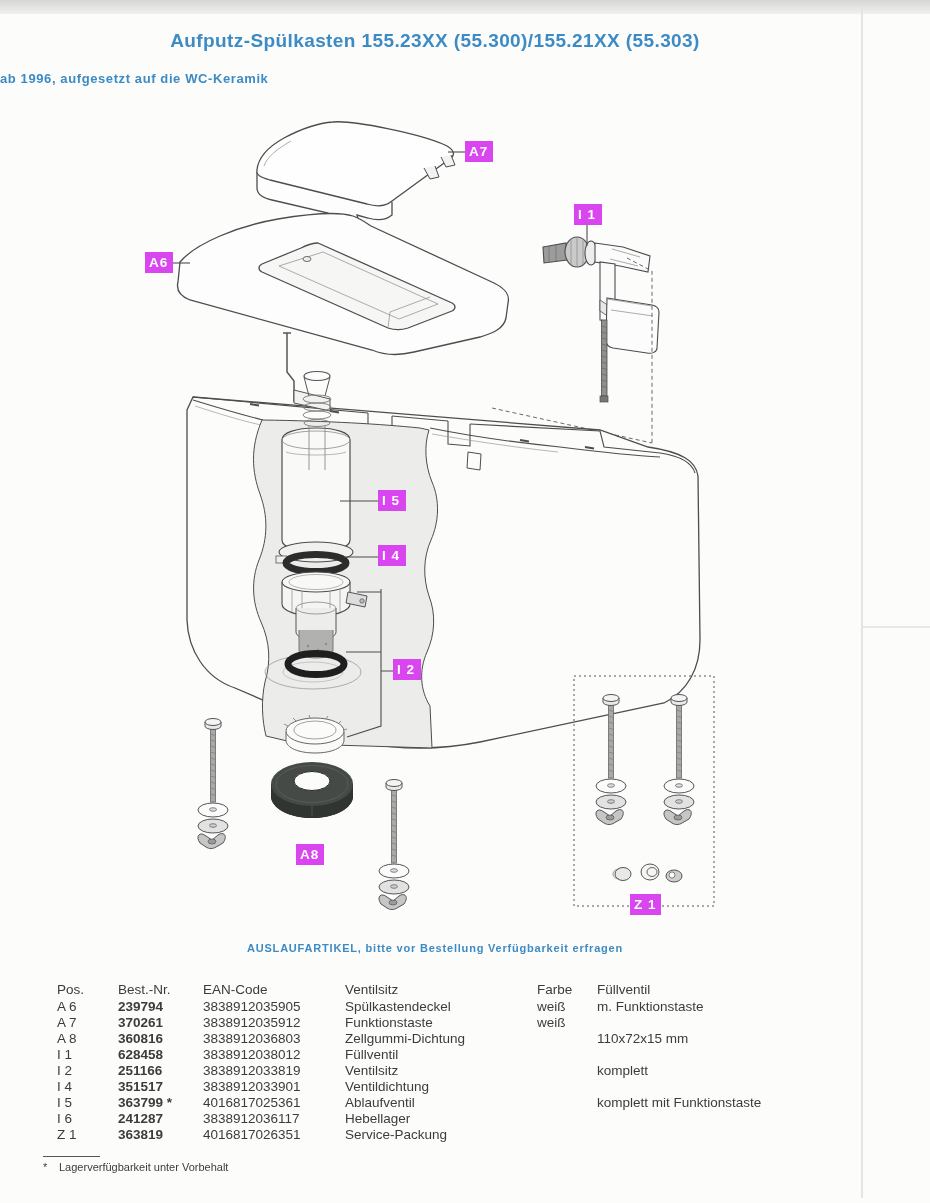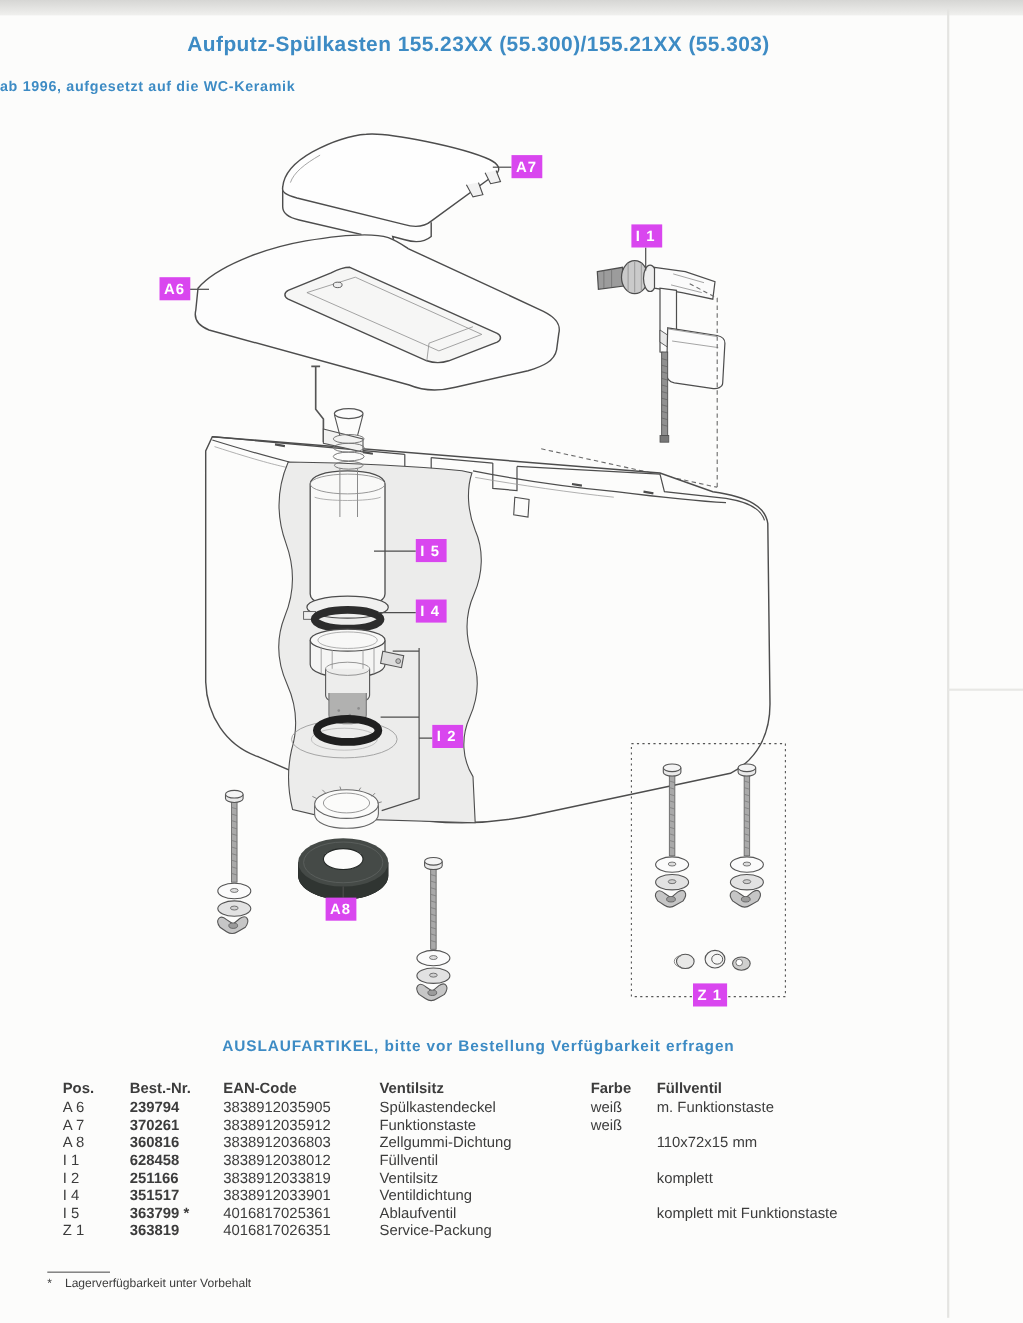--- a/index.html
+++ b/index.html
@@ -24,31 +24,31 @@
   .diagram-svg{position:absolute;left:0;top:0;width:930px;height:1203px;}
 
   .callout{
     position:absolute;min-width:28px;height:21px;box-sizing:border-box;
     background:#d946ef;color:#ffffff;font-weight:bold;font-size:13.5px;
     line-height:21px;text-align:left;padding:0 4px;letter-spacing:1px;
   }
   .co-a7{left:465px;top:141px;} .co-a6{left:145px;top:252px;}
   .co-i1{left:574px;top:204px;} .co-i5{left:378px;top:490px;}
   .co-i4{left:378px;top:545px;} .co-i2{left:393px;top:659px;}
-  .co-a8{left:296px;top:816px;} .co-z1{left:630px;top:894px;}
+  .co-a8{left:296px;top:844px;} .co-z1{left:630px;top:894px;}
 
   
   .notice{position:absolute;left:0;top:942px;width:870px;text-align:center;
-    font-size:14px;font-weight:bold;letter-spacing:.8px;color:#3d8bc4;}
+    font-size:11px;font-weight:bold;letter-spacing:.8px;color:#3d8bc4;}
 
   
   .parts-table{position:absolute;left:57px;top:982px;width:760px;}
   .parts-row{display:grid;grid-template-columns:61px 85px 142px 192px 60px 1fr;
     line-height:16px;font-size:13.5px;}
-  .parts-row.header span{font-weight:bold;}
+  .parts-row.header span{font-weight:normal;}
   .parts-rows{margin-top:1px;}
   .cell-nr{font-weight:bold;}
 
   .footnote-rule{position:absolute;left:43px;top:1156px;width:57px;height:1px;background:#555;}
   .footnote{position:absolute;left:43px;top:1161px;font-size:11px;font-weight:normal;color:#3c3c3c;}
   .footnote .fn-marker{display:inline-block;width:16px;}
 </style>
 </head>
 <body>
 
@@ -272,20 +272,28 @@
         </div>
         <div class="parts-row">
           <span>I 5</span>
           <span class="cell-nr">363799 *</span>
           <span>4016817025361</span>
           <span>Ablaufventil</span>
           <span></span>
           <span>komplett mit Funktionstaste</span>
         </div>
         <div class="parts-row">
+          <span>I 6</span>
+          <span class="cell-nr">241287</span>
+          <span>3838912036117</span>
+          <span>Hebellager</span>
+          <span></span>
+          <span></span>
+        </div>
+        <div class="parts-row">
           <span>Z 1</span>
           <span class="cell-nr">363819</span>
           <span>4016817026351</span>
           <span>Service-Packung</span>
           <span></span>
           <span></span>
         </div>
       </div>
   </div>
 

